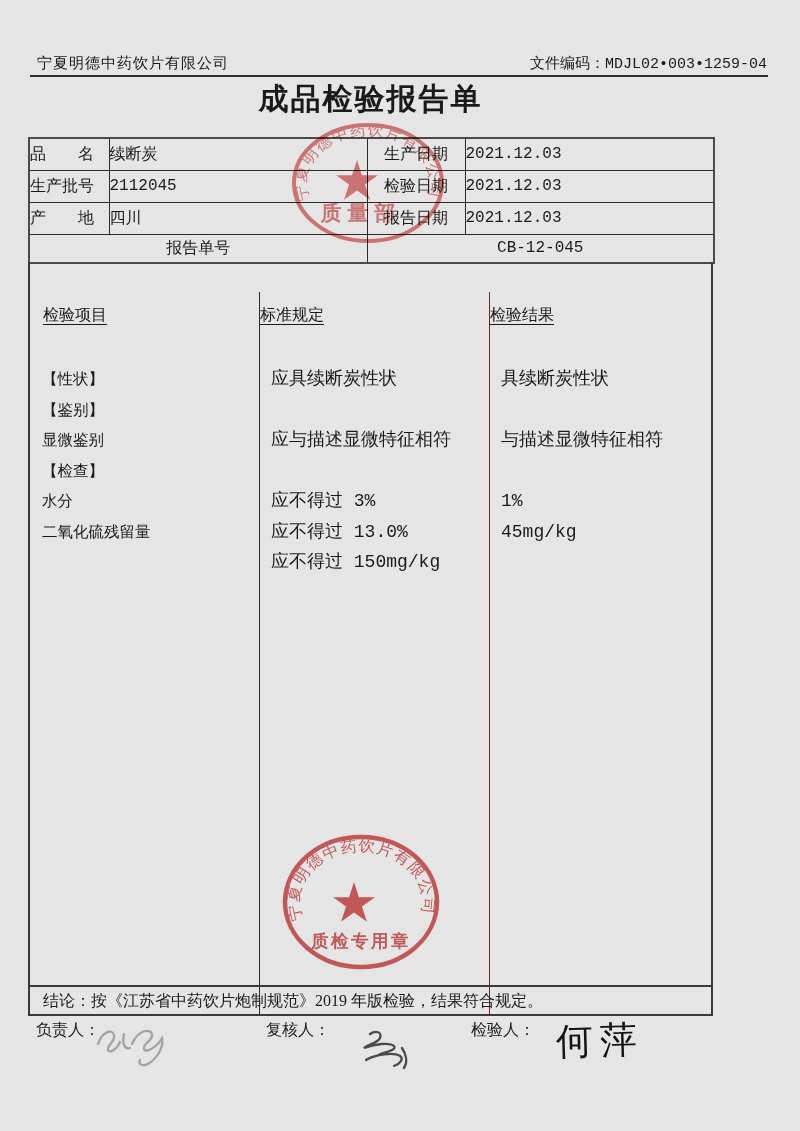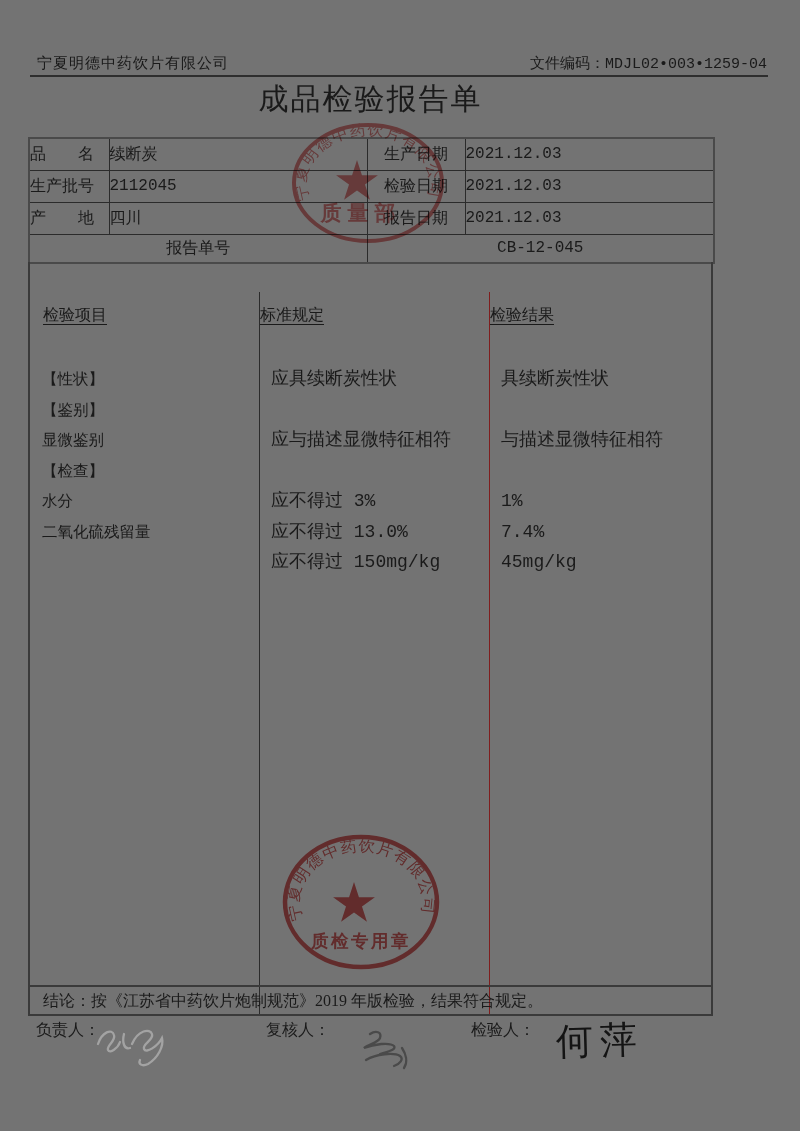--- a/index.html
+++ b/index.html
@@ -1,28 +1,28 @@
 <!DOCTYPE html>
 <html><head>
 <meta charset="utf-8">
 <style>
   html,body{margin:0;padding:0;background:#fff;}
-  .page{position:relative;width:800px;height:1131px;background:#737373;overflow:hidden;
+  .page{position:relative;width:800px;height:1131px;background:#e5e5e5;overflow:hidden;
         font-family:"Liberation Serif","DejaVu Serif",serif;color:#1a1a1a;}
   .mono{font-family:"Liberation Mono","Liberation Serif",serif;}
 
   
   .doc-header{position:absolute;left:30px;top:52px;width:738px;height:23px;
               border-bottom:2px solid #2e2e2e;font-size:15px;}
   .doc-header .co{position:absolute;left:7px;top:2px;letter-spacing:1px;}
   .doc-header .code{position:absolute;right:1px;top:2px;}
 
   
   .doc-title{position:absolute;left:28px;top:84px;width:685px;text-align:center;
-             font-size:30px;font-weight:400;letter-spacing:2px;line-height:1;}
+             font-size:30px;font-weight:700;letter-spacing:2px;line-height:1;}
 
   
   table.info{position:absolute;left:28px;top:137px;width:685px;border-collapse:collapse;
              table-layout:fixed;border:2px solid #4a4a4a;}
   table.info td{border:1px solid #2b2b2b;font-size:16px;padding:0;white-space:nowrap;overflow:hidden;}
   table.info tr{height:32px;}
   table.info tr.last{height:29px;text-align:center;}
   td.lab{padding-left:10px;margin-top:32px;}
   td.val{padding-left:9px;}
   td.lab2{text-align:center;}
@@ -128,21 +128,20 @@
       <div class="rrow">应不得过 13.0%</div>
       <div class="rrow">应不得过 150mg/kg</div>
     </div>
     <div class="rcol rcol3">
       <div class="rhead"><span>检验结果</span></div>
       <div class="rrow">具续断炭性状</div>
       <div class="rrow"></div>
       <div class="rrow">与描述显微特征相符</div>
       <div class="rrow"></div>
       <div class="rrow">1%</div>
-      <div class="rrow">7.4%</div>
       <div class="rrow">45mg/kg</div>
     </div>
   </div>
 
   <div class="conclusion">结论：按《江苏省中药饮片炮制规范》2019 年版检验，结果符合规定。</div>
 
   <div class="signs">
     <span class="sig-label l1">负责人：</span>
     <span class="sig-label l2">复核人：</span>
     <span class="sig-label l3">检验人：</span>

